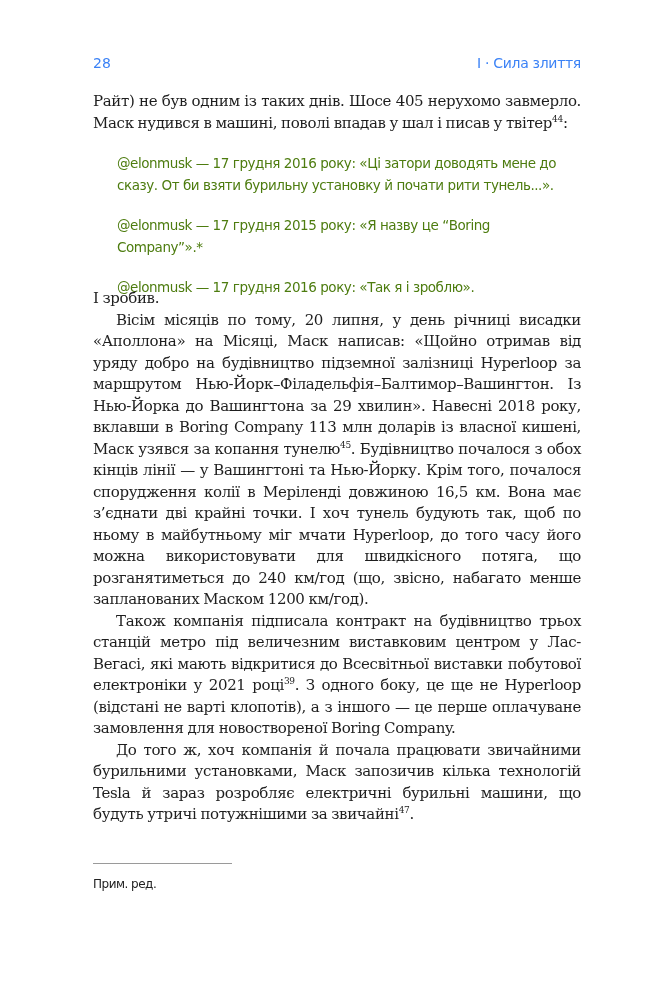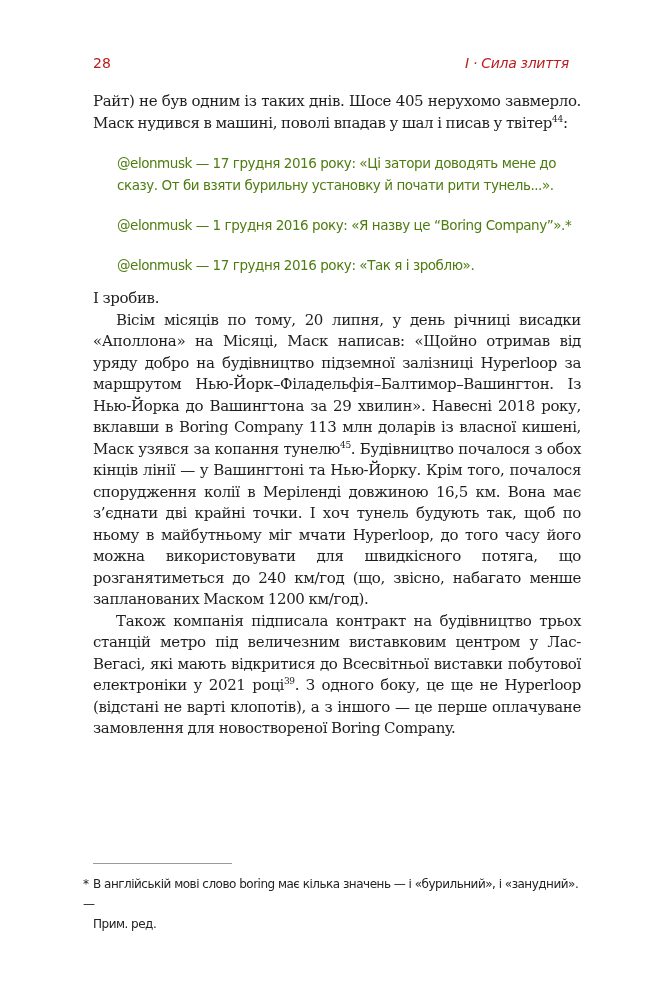--- a/index.html
+++ b/index.html
@@ -15,32 +15,31 @@
       color: #1e1e1e;
     }
     .running-head {
       position: absolute;
       top: 55px;
       left: 93px;
       width: 488px;
       height: 24px;
       font-family: "DejaVu Sans", sans-serif;
       font-size: 14px;
-      color: #b91c1c;
+      color: #3b82f6;
     }
     .page-number {
       position: absolute;
       left: 0;
       top: 0;
     }
     .chapter-title {
       position: absolute;
-      right: 12px;
+      right: 0;
       top: 0;
-      font-style: italic;
       letter-spacing: -0.3px;
       text-align: center;
     }
     .text-block {
       position: absolute;
       left: 93px;
       width: 488px;
       font-family: "DejaVu Serif", serif;
       font-size: 15px;
       line-height: 21.5px;
@@ -116,28 +115,28 @@
   <span class="page-number">28</span>
   <span class="chapter-title">I · Сила злиття</span>
 </div>
 
 <div class="text-block" id="intro">
   <p class="no-indent"><span>Райт) не був одним із таких днів. Шосе 405 нерухомо завмерло. Маск нудився в машині, поволі впадав у шал і писав у твітер</span><sup>44</sup><span>:</span></p>
 </div>
 
 <div class="tweets">
   <p class="tweet">@elonmusk — 17 грудня 2016 року: «Ці затори доводять мене до сказу. От би взяти бурильну установку й почати рити тунель...».</p>
-  <p class="tweet">@elonmusk — 1 грудня 2016 року: «Я назву це “Boring Company”».*</p>
+  <p class="tweet">@elonmusk — 17 грудня 2015 року: «Я назву це “Boring Company”».*</p>
   <p class="tweet">@elonmusk — 17 грудня 2016 року: «Так я і зроблю».</p>
 </div>
 
 <div class="text-block" id="main-body">
   <p class="no-indent">І зробив.</p>
   <p><span>Вісім місяців по тому, 20 липня, у день річниці висадки «Аполлона» на Місяці, Маск написав: «Щойно отримав від уряду добро на будівництво підземної залізниці Hyperloop за маршрутом Нью-Йорк–Філадельфія–Балтимор–Вашингтон. Із Нью-Йорка до Вашингтона за 29 хвилин». Навесні 2018 року, вклавши в Boring Company 113 млн доларів із власної кишені, Маск узявся за копання тунелю</span><sup>45</sup><span>. Будівництво почалося з обох кінців лінії — у Вашингтоні та Нью-Йорку. Крім того, почалося спорудження колії в Меріленді довжиною 16,5 км. Вона має з’єднати дві крайні точки. І хоч тунель будують так, щоб по ньому в майбутньому міг мчати Hyperloop, до того часу його можна використовувати для швидкісного потяга, що розганятиметься до 240 км/год (що, звісно, набагато менше запланованих Маском 1200 км/год).</span></p>
   <p><span>Також компанія підписала контракт на будівництво трьох станцій метро під величезним виставковим центром у Лас-Вегасі, які мають відкритися до Всесвітньої виставки побутової електроніки у 2021 році</span><sup>39</sup><span>. З одного боку, це ще не Hyperloop (відстані не варті клопотів), а з іншого — це перше оплачуване замовлення для новоствореної Boring Company.</span></p>
+  <p><span>До того ж, хоч компанія й почала працювати звичайними бурильними установками, Маск запозичив кілька технологій Tesla й зараз розробляє електричні бурильні машини, що будуть утричі потужнішими за звичайні</span><sup>47</sup><span>.</span></p>
 </div>
 
 <div class="footnote-rule"></div>
 
 <div class="footnote">
-  <div><span class="marker">*</span><span>В англійській мові слово boring має кілька значень — і «бурильний», і «занудний». —</span></div>
   <div class="line2">Прим. ред.</div>
 </div>
 
 </body></html>

